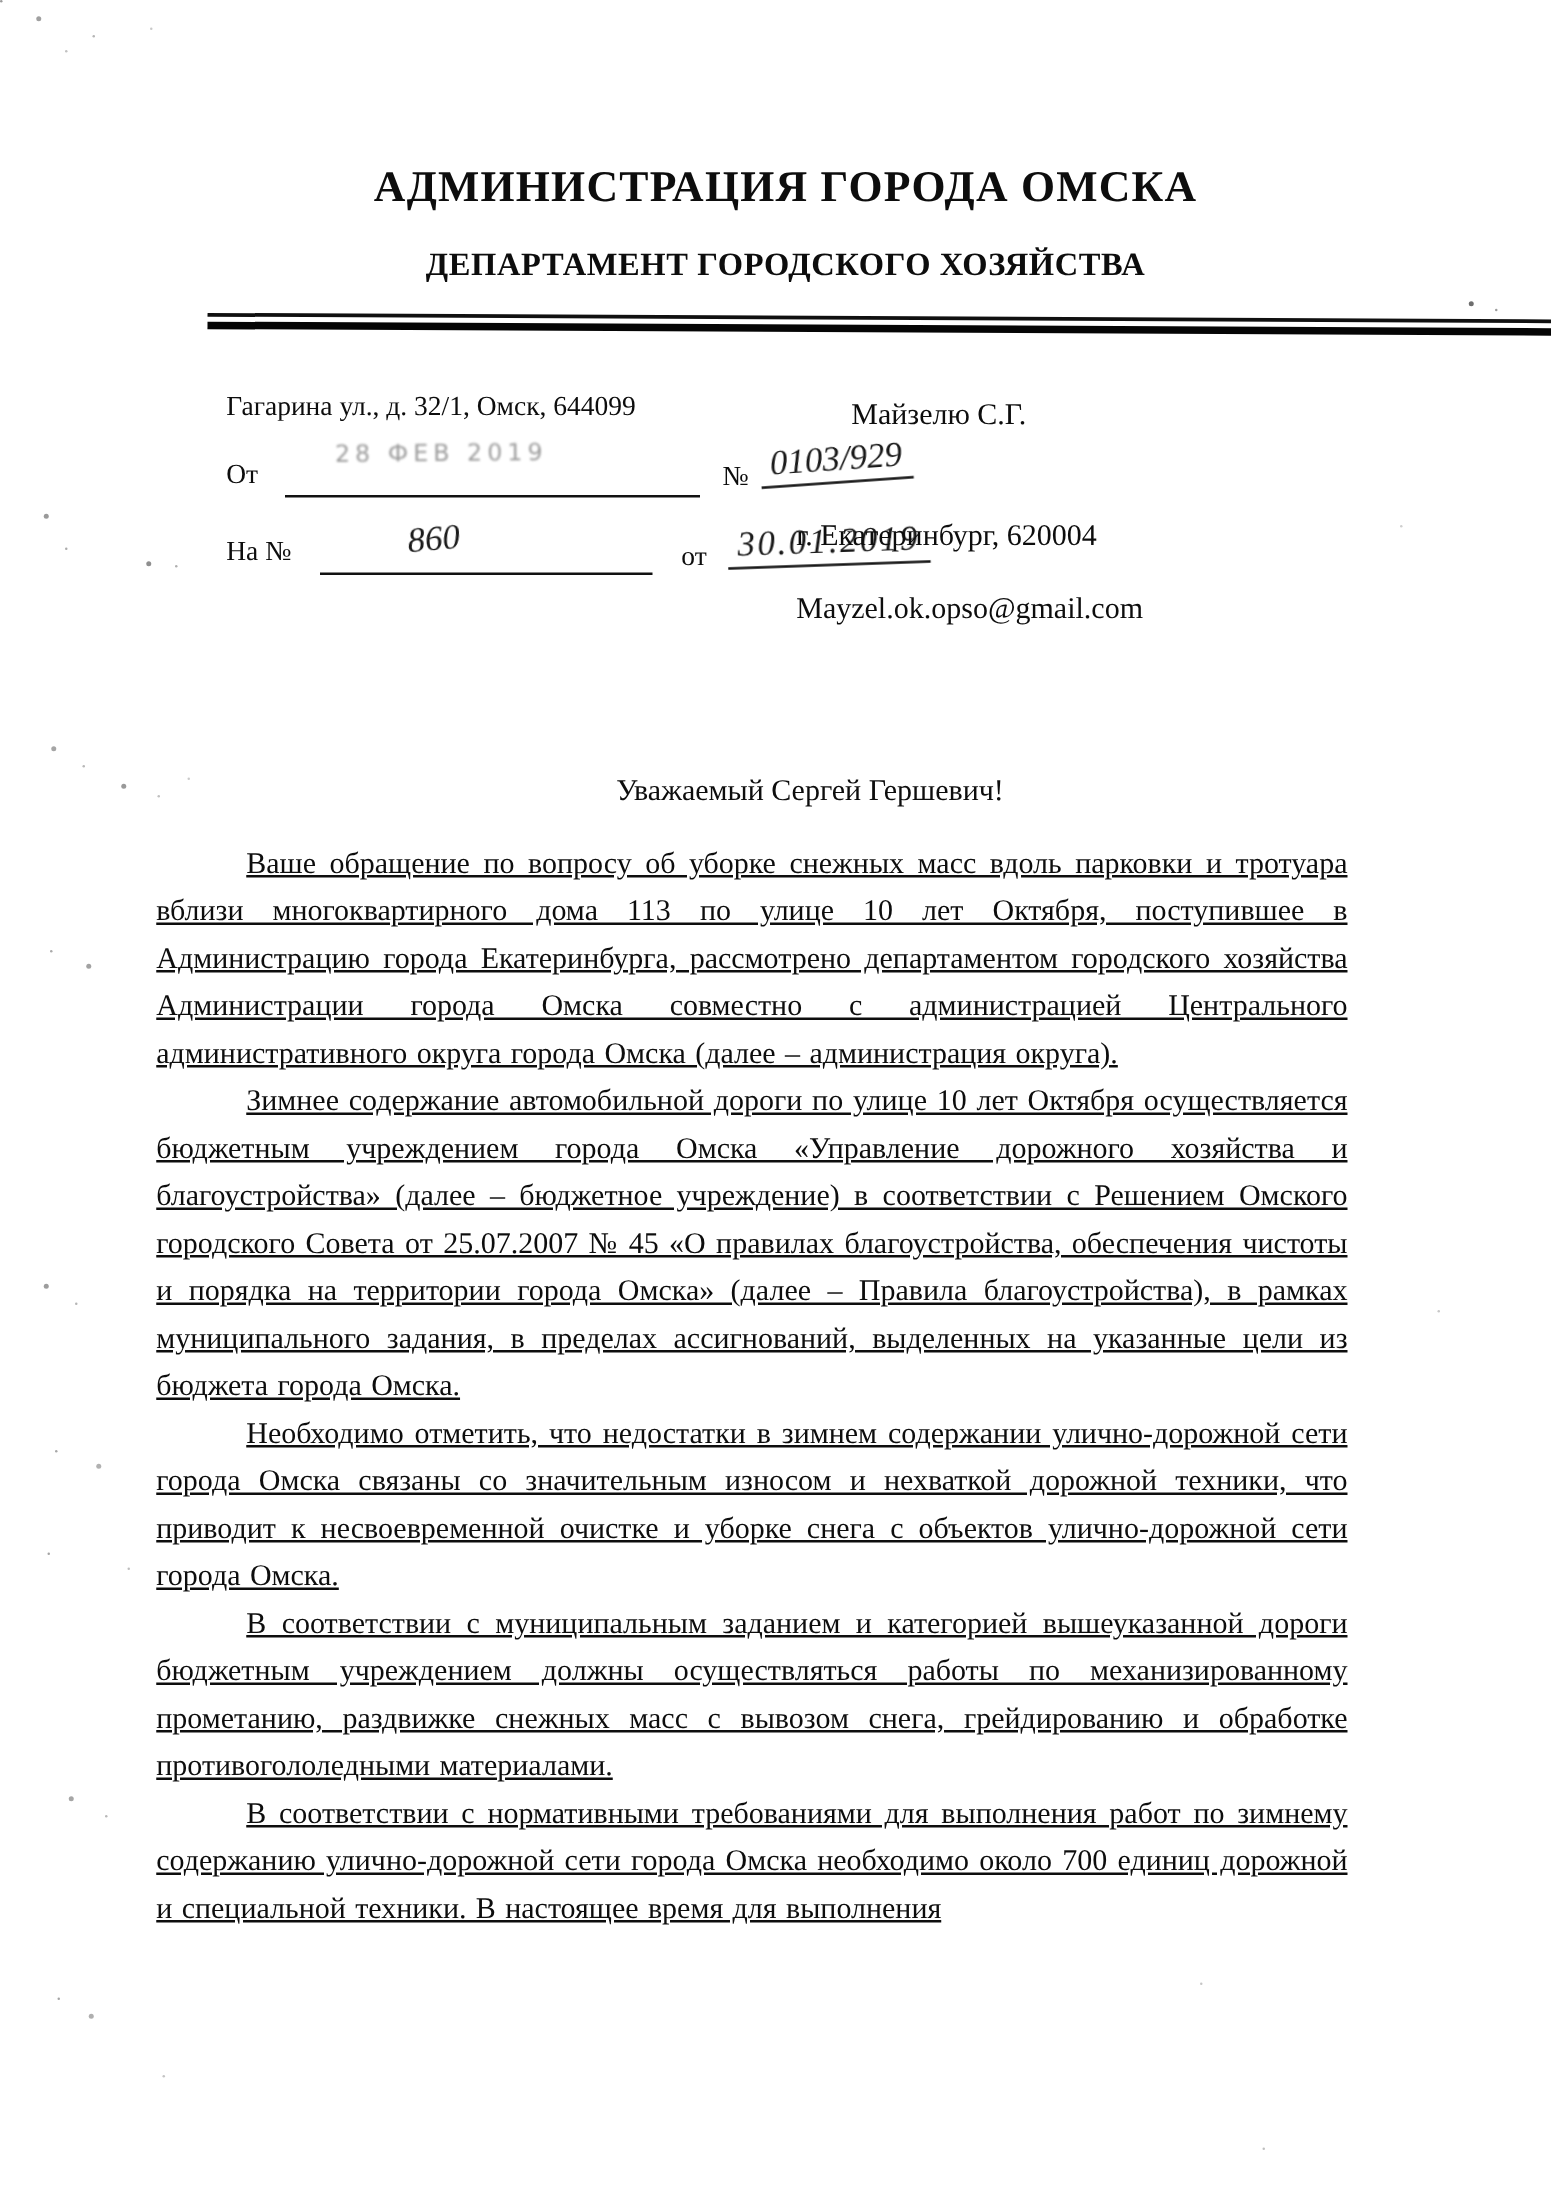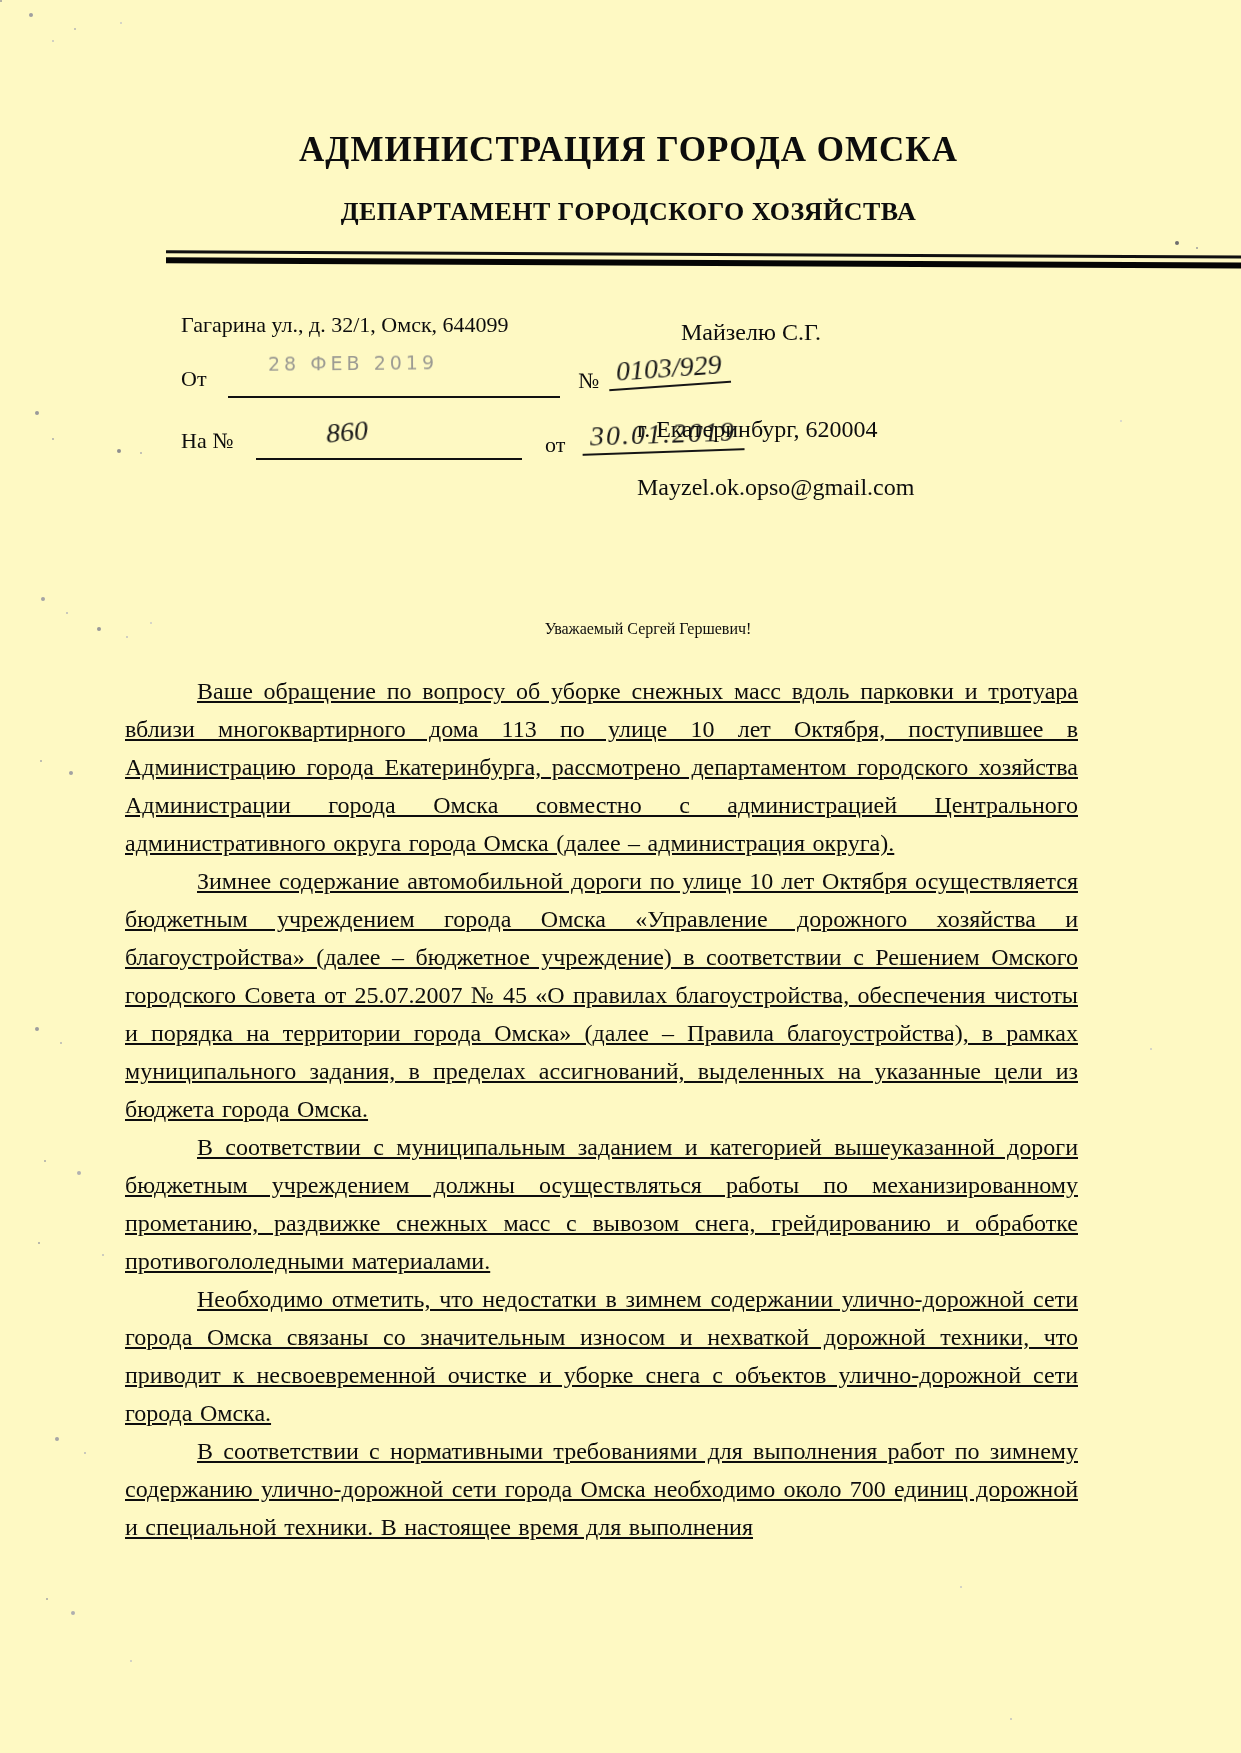--- a/index.html
+++ b/index.html
@@ -1,20 +1,20 @@
 <!DOCTYPE html>
 <html lang="ru"><head>
 <meta charset="utf-8">
 <style>
   html,body{margin:0;padding:0;background:#e8e8e8;}
   .page{
     position:relative;
     width:1241px;height:1753px;
     margin:0 auto;
-    background:#fef9c3;
+    background:#ffffff;
     overflow:hidden;
     font-family:"Liberation Serif","DejaVu Serif",serif;
     color:#0d0d0d;
   }
   
   .hdr-title{
     position:absolute;top:130px;left:0;width:100%;
     text-align:center;font-weight:bold;font-size:35px;
     letter-spacing:1px;
     transform:translateX(8px);
@@ -51,21 +51,21 @@
     color:#1a1a1a;
     white-space:nowrap;
     filter:blur(0.2px);
   }
   .hand.u{border-bottom:2px solid #161616;padding:0 8px 1px 8px;}
   
   .recip{position:absolute;left:637px;font-size:24px;white-space:nowrap;}
   
   .salutation{
     position:absolute;top:620px;left:125px;width:950px;
-    text-align:center;font-size:16px;
+    text-align:center;font-size:24px;
     transform:translateX(48px);
   }
   .body-block{
     position:absolute;top:672px;left:125px;width:953px;
     font-size:24px;line-height:38px;
     text-align:justify;
   }
   .body-block p{
     margin:0;text-indent:72px;
     word-spacing:1.5px;
@@ -119,18 +119,18 @@
 
   <div class="recip" style="top:319px;margin-left:44px;">Майзелю С.Г.</div>
   <div class="recip" style="top:416px;text-align:center;">г. Екатеринбург, 620004</div>
   <div class="recip" style="top:474px;">Mayzel.ok.opso@gmail.com</div>
 
   <div class="salutation">Уважаемый Сергей Гершевич!</div>
 
   <div class="body-block">
     <p>Ваше обращение по вопросу об уборке снежных масс вдоль парковки и тротуара вблизи многоквартирного дома 113 по улице 10 лет Октября, поступившее в Администрацию города Екатеринбурга, рассмотрено департаментом городского хозяйства Администрации города Омска совместно с администрацией Центрального административного округа города Омска (далее – администрация округа).</p>
     <p>Зимнее содержание автомобильной дороги по улице 10 лет Октября осуществляется бюджетным учреждением города Омска «Управление дорожного хозяйства и благоустройства» (далее – бюджетное учреждение) в соответствии с Решением Омского городского Совета от 25.07.2007 № 45 «О правилах благоустройства, обеспечения чистоты и порядка на территории города Омска» (далее – Правила благоустройства), в рамках муниципального задания, в пределах ассигнований, выделенных на указанные цели из бюджета города Омска.</p>
+    <p>Необходимо отметить, что недостатки в зимнем содержании улично-дорожной сети города Омска связаны со значительным износом и нехваткой дорожной техники, что приводит к несвоевременной очистке и уборке снега с объектов улично-дорожной сети города Омска.</p>
     <p>В соответствии с муниципальным заданием и категорией вышеуказанной дороги бюджетным учреждением должны осуществляться работы по механизированному прометанию, раздвижке снежных масс с вывозом снега, грейдированию и обработке противогололедными материалами.</p>
-    <p>Необходимо отметить, что недостатки в зимнем содержании улично-дорожной сети города Омска связаны со значительным износом и нехваткой дорожной техники, что приводит к несвоевременной очистке и уборке снега с объектов улично-дорожной сети города Омска.</p>
     <p>В соответствии с нормативными требованиями для выполнения работ по зимнему содержанию улично-дорожной сети города Омска необходимо около 700 единиц дорожной и специальной техники. В настоящее время для выполнения</p>
   </div>
 
 </div>
 
 </body></html>

